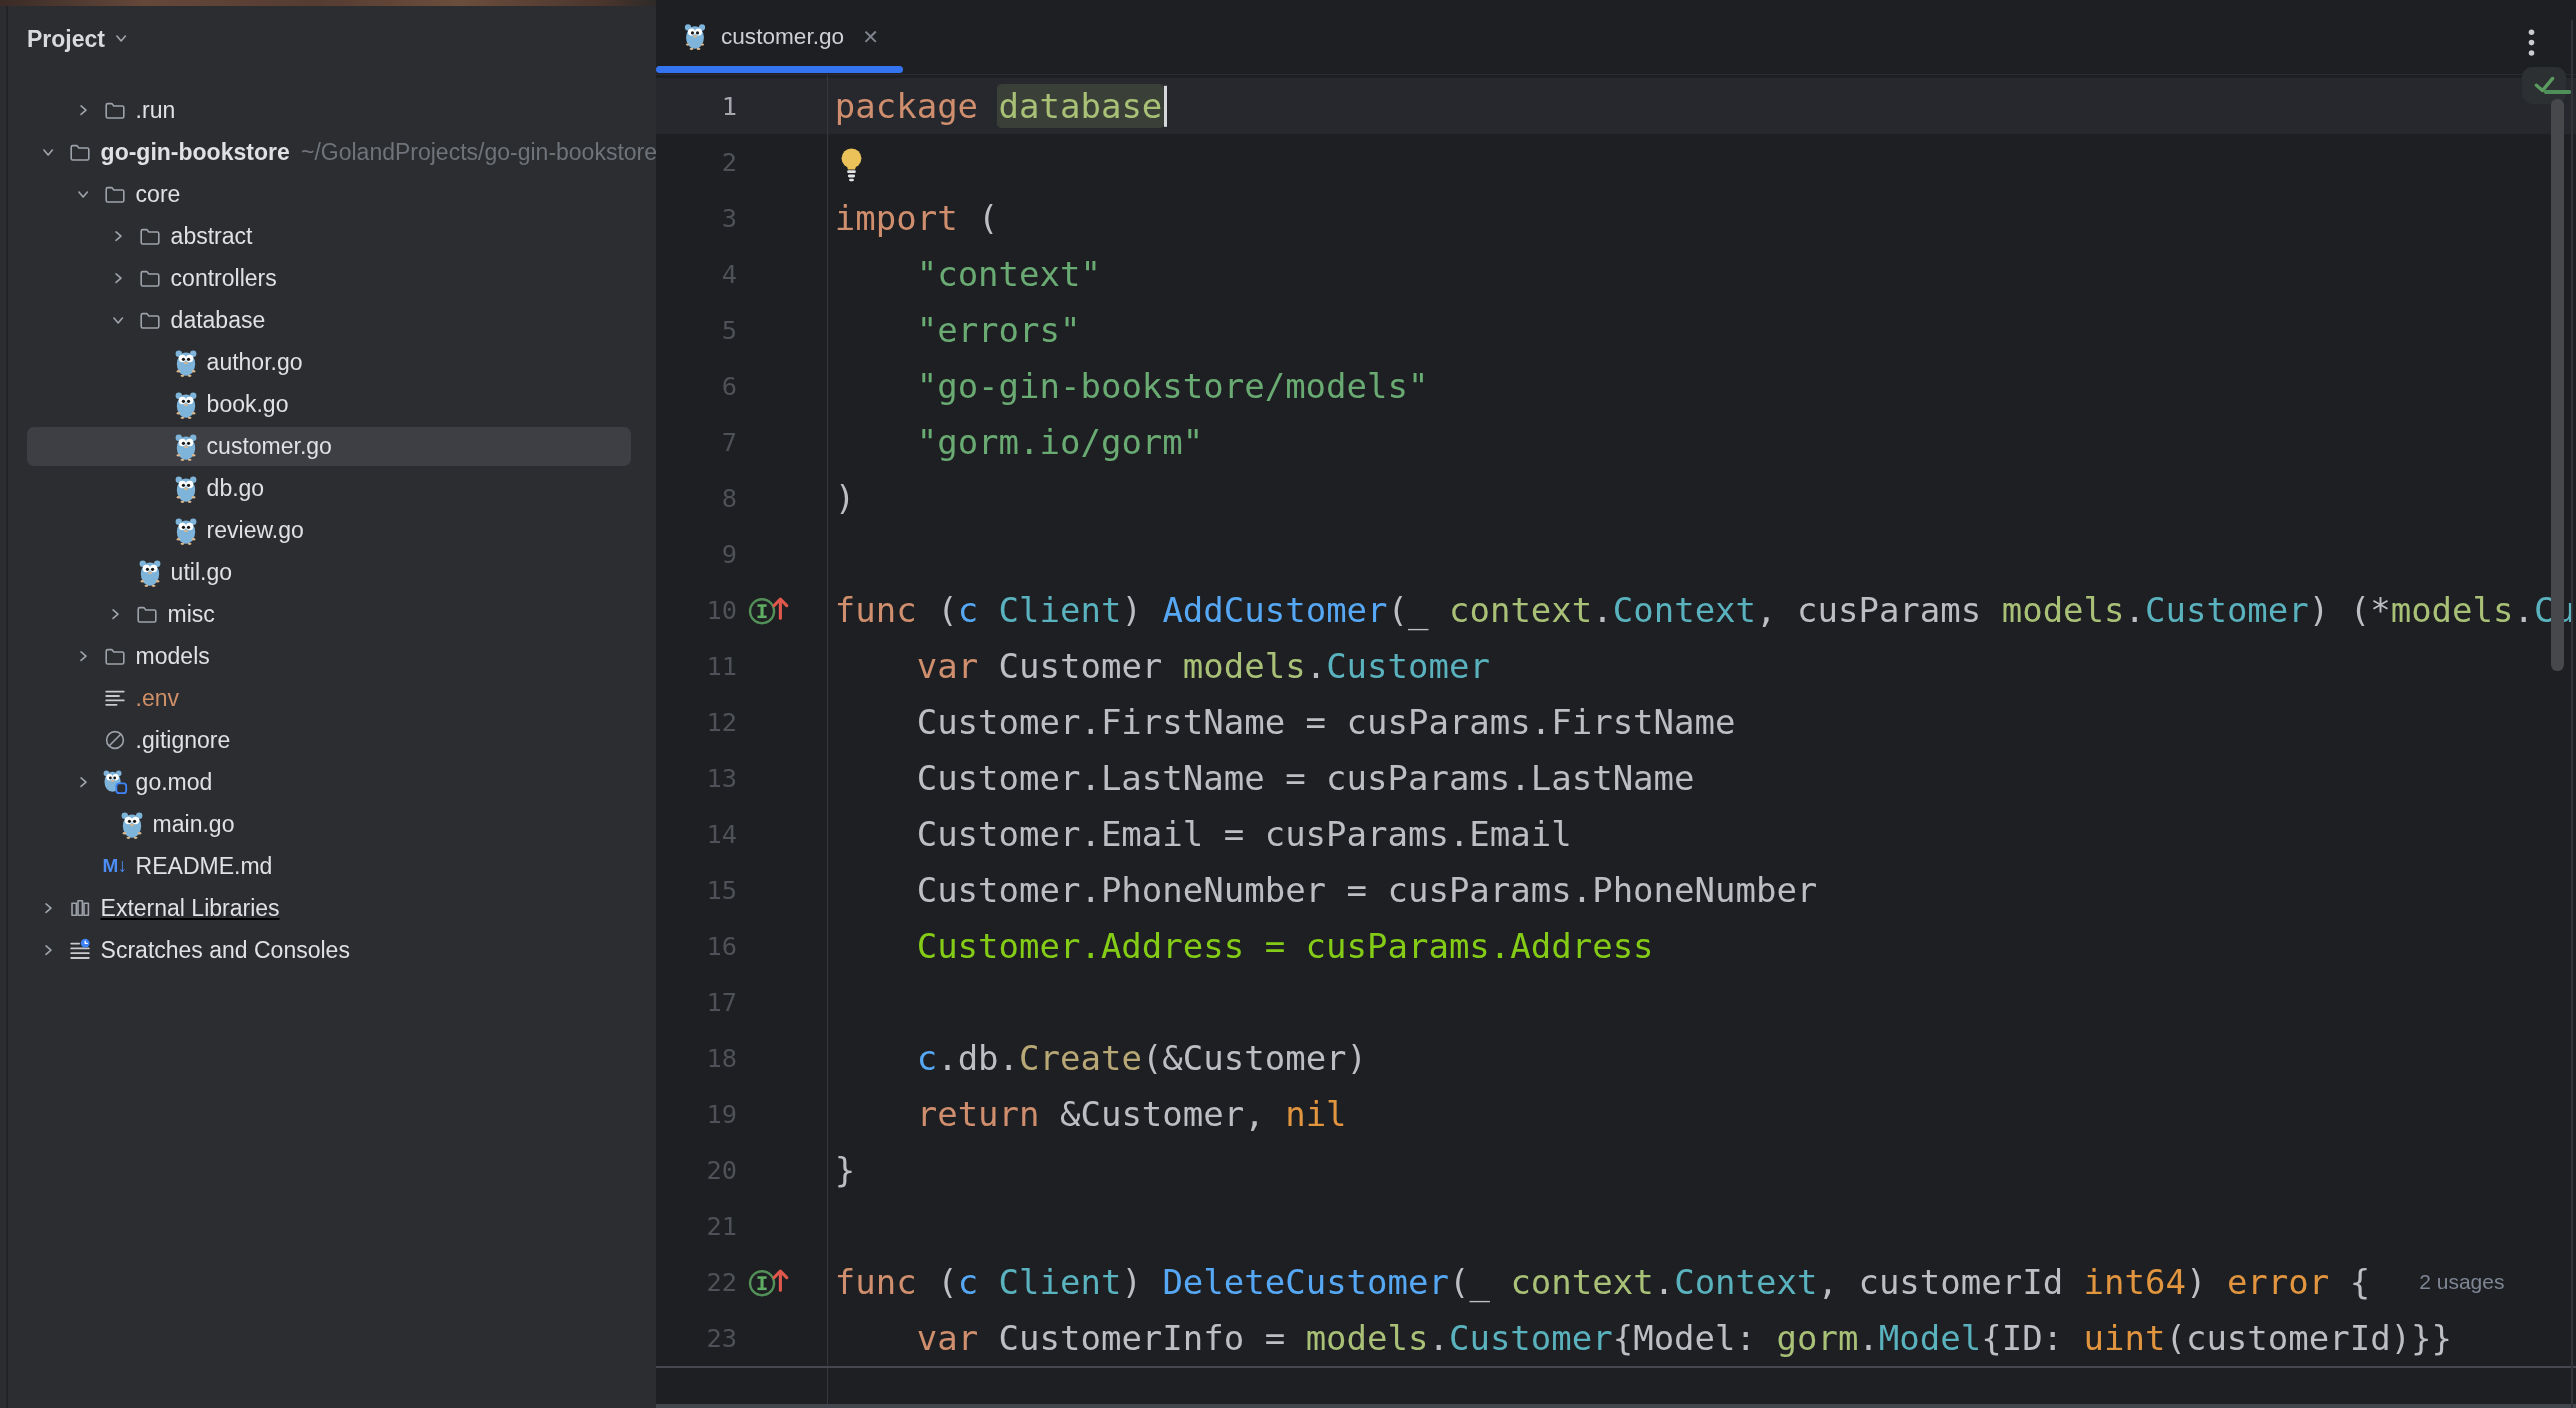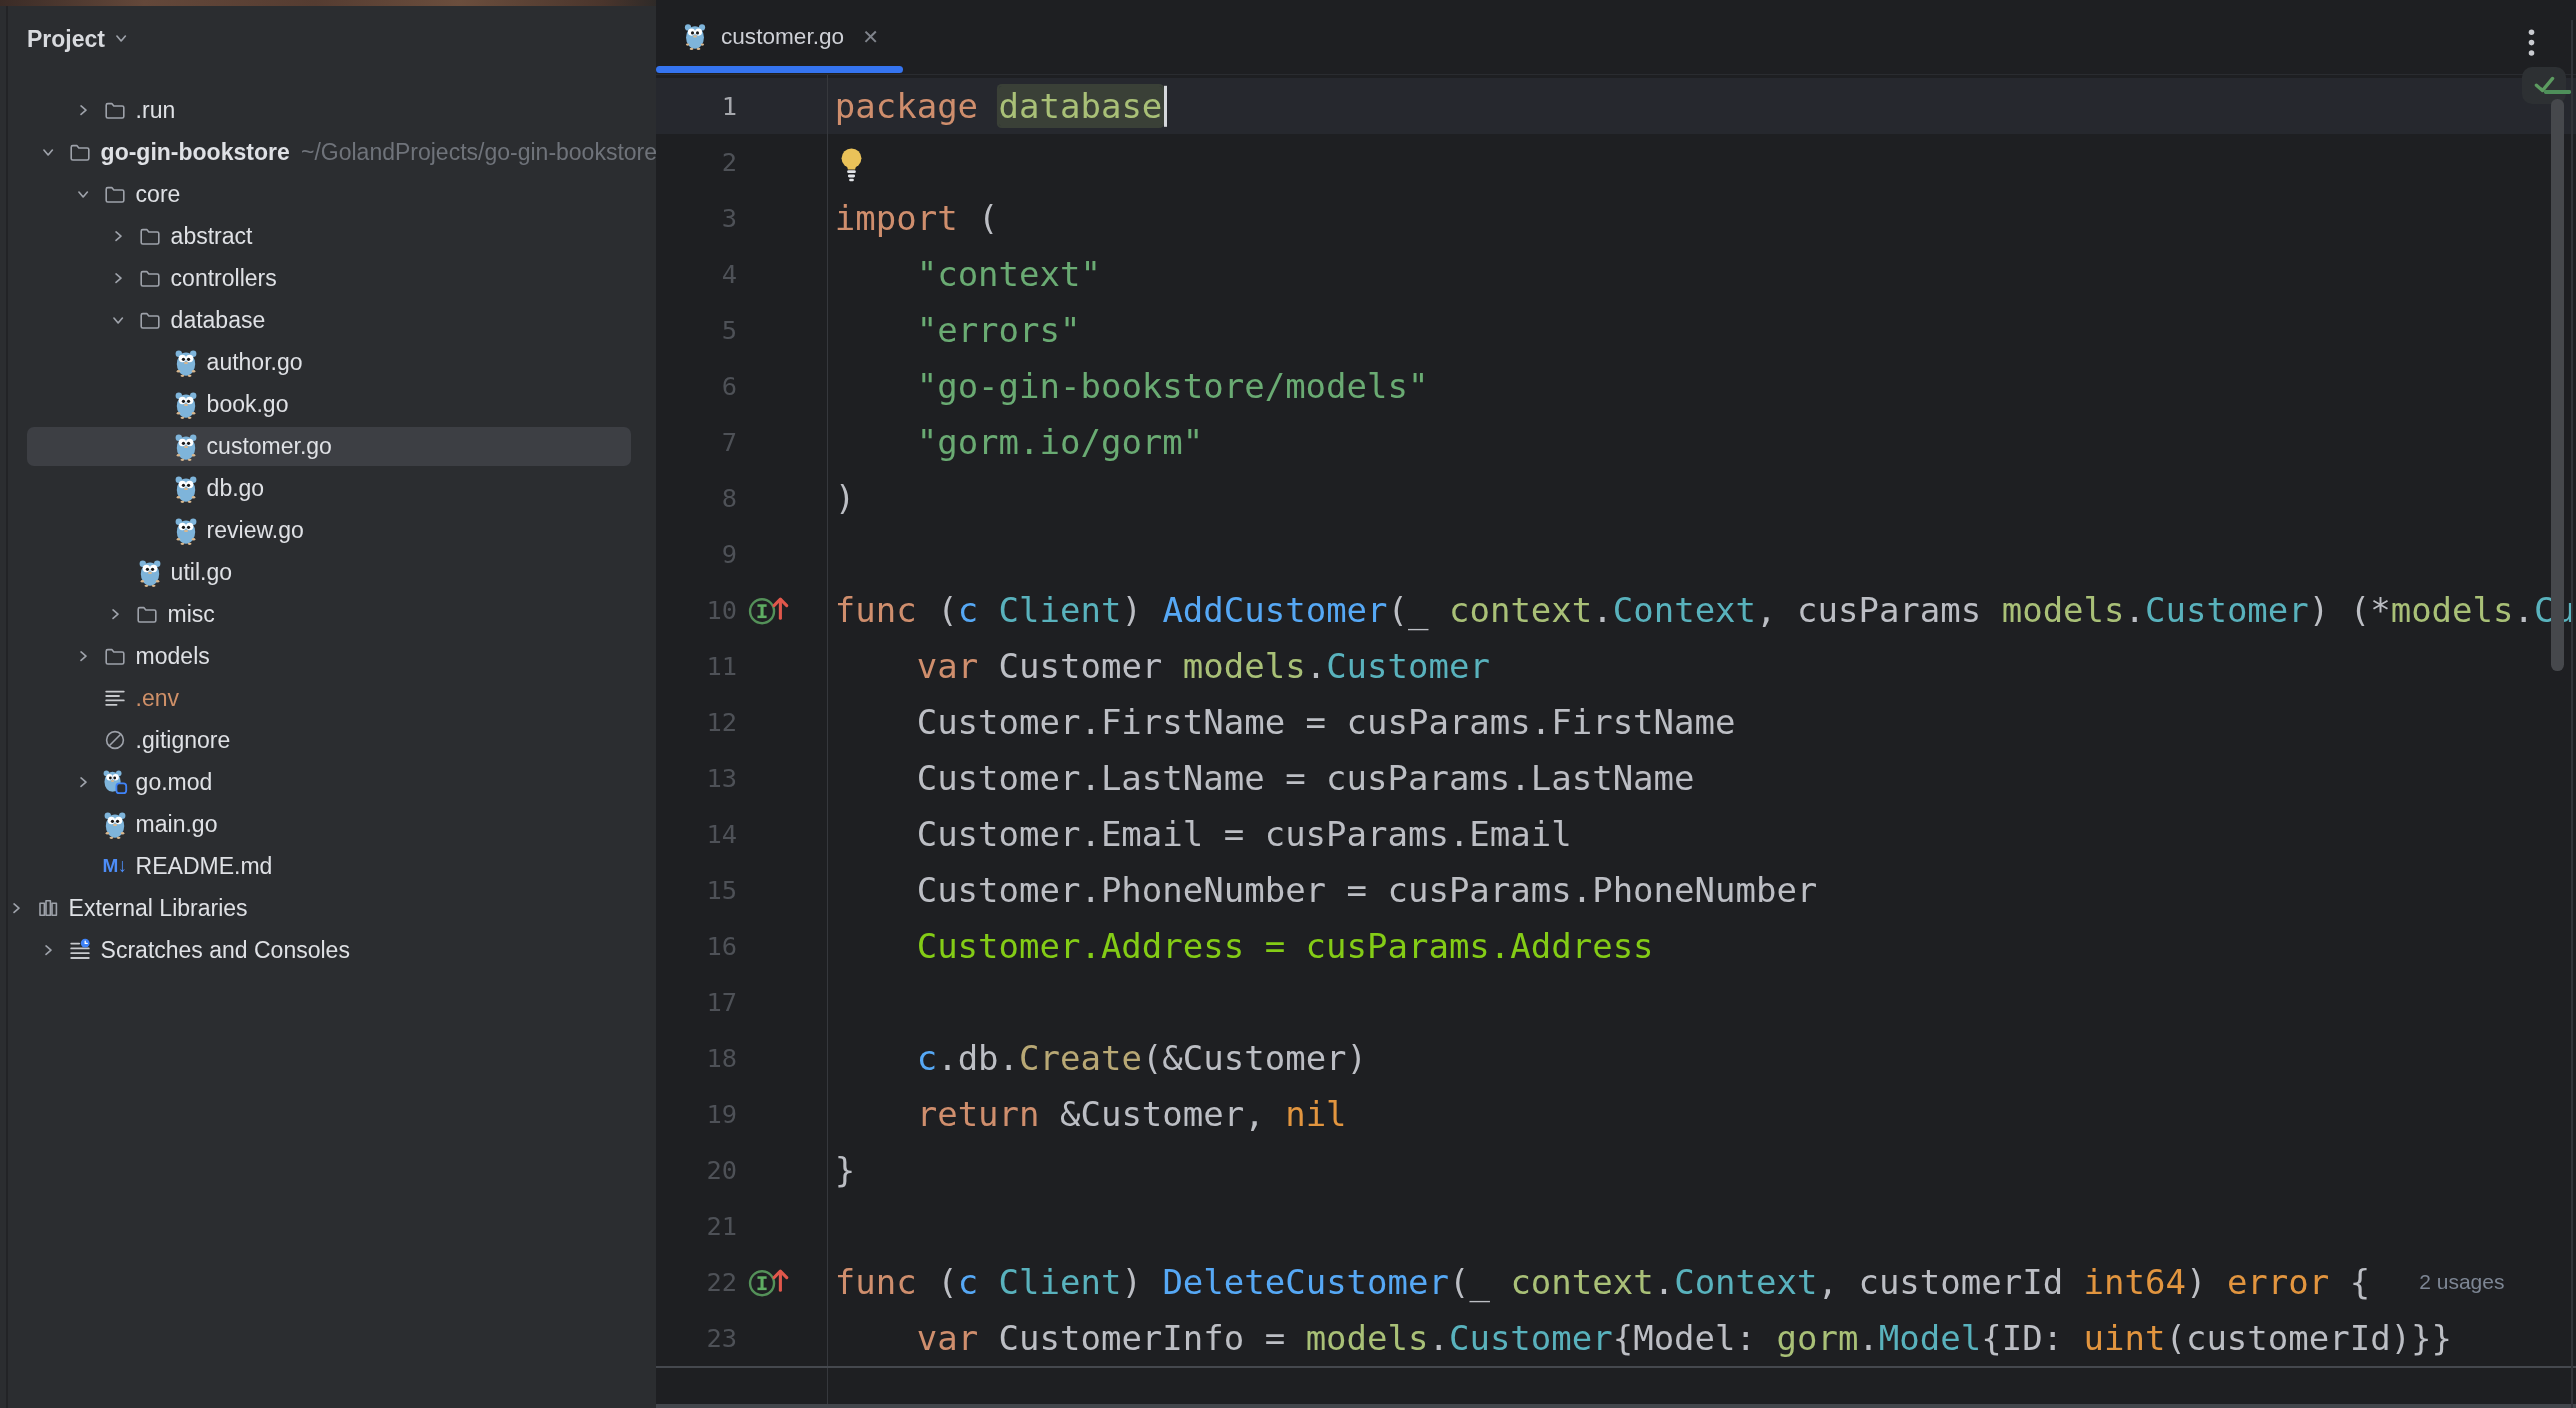--- a/index.html
+++ b/index.html
@@ -338,21 +338,21 @@
                 <circle cx="19" cy="12" r="4.1" fill="#fff"></circle>
                 <circle cx="12.2" cy="13" r="1.8" fill="#17181a"></circle>
                 <circle cx="17.8" cy="13" r="1.8" fill="#17181a"></circle>
                 <ellipse cx="15" cy="16.8" rx="2.1" ry="1.3" fill="#d8b78e"></ellipse>
               </g>
               <rect x="22" y="22" width="14" height="14" rx="4" fill="#2b2d30" stroke="#3f83f8" stroke-width="2.6"></rect>
             </svg>
           </span>
           <span class="tlabel">go.mod</span>
         </div>
-        <div class="trow" style="padding-left: 67px;">
+        <div class="trow" style="padding-left: 84px;">
           <span class="chev"></span>
           <span class="ticon">
             <svg width="24" height="29" viewBox="0 0 30 36">
               <circle cx="6" cy="7" r="4" fill="#7eb4da"></circle>
               <circle cx="24" cy="7" r="4" fill="#7eb4da"></circle>
               <ellipse cx="15" cy="20" rx="11.5" ry="14.5" fill="#7eb4da"></ellipse>
               <circle cx="10.5" cy="13" r="4.6" fill="#fff"></circle>
               <circle cx="19.5" cy="13" r="4.6" fill="#fff"></circle>
               <circle cx="11.8" cy="14" r="2" fill="#17181a"></circle>
               <circle cx="18.2" cy="14" r="2" fill="#17181a"></circle>
@@ -365,21 +365,21 @@
           </span>
           <span class="tlabel">main.go</span>
         </div>
         <div class="trow" style="padding-left: 67px;">
           <span class="chev"></span>
           <span class="ticon">
             <span style="font-size:19px;font-weight:700;color:#4d8df8;letter-spacing:-0.7px;font-family:'Liberation Sans',sans-serif;">M↓</span>
           </span>
           <span class="tlabel">README.md</span>
         </div>
-        <div class="trow" style="">
+        <div class="trow" style="padding-left: 32px; text-decoration: underline;">
           <span class="chev">
             <svg width="18.3" height="18.3" viewBox="0 0 26 26">
               <polyline points="10,7 17,13 10,19" fill="none" stroke="#9ea2aa" stroke-width="2.4" stroke-linecap="round" stroke-linejoin="round"></polyline>
             </svg>
           </span>
           <span class="ticon">
             <svg width="24" height="24" viewBox="0 0 30 30">
               <g fill="none" stroke="#9ea2aa" stroke-width="2" stroke-linecap="round" stroke-linejoin="round">
                 <rect x="5" y="9" width="5.5" height="15"></rect>
                 <rect x="12.5" y="6" width="5.5" height="18"></rect>

